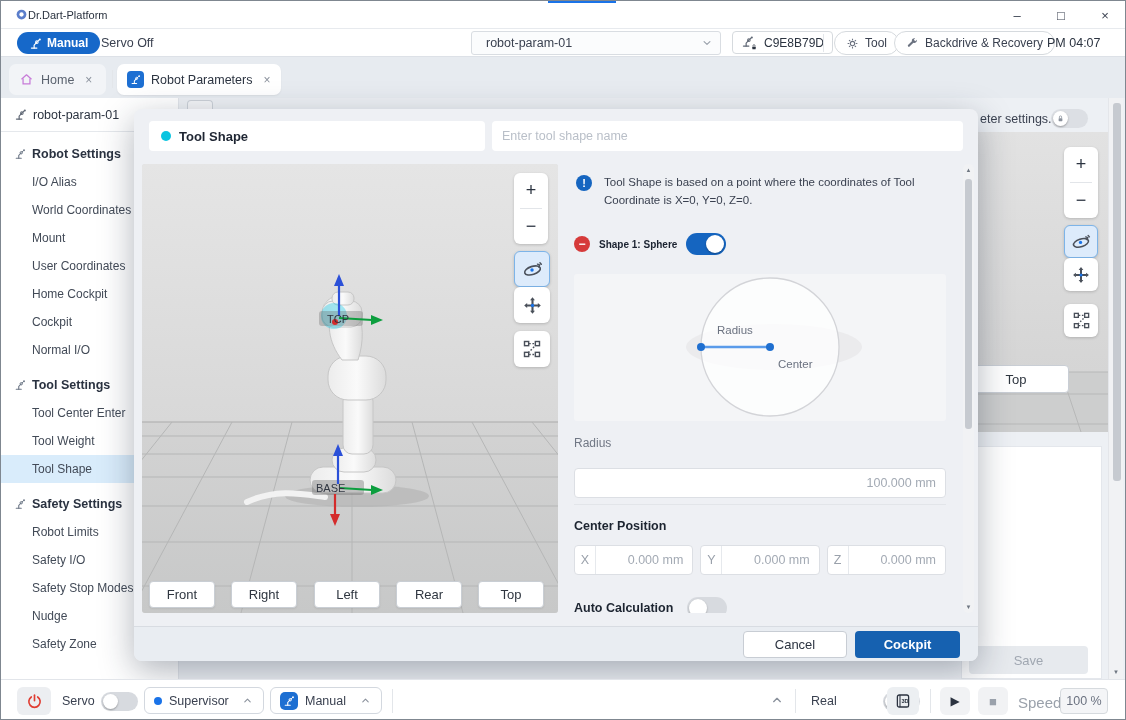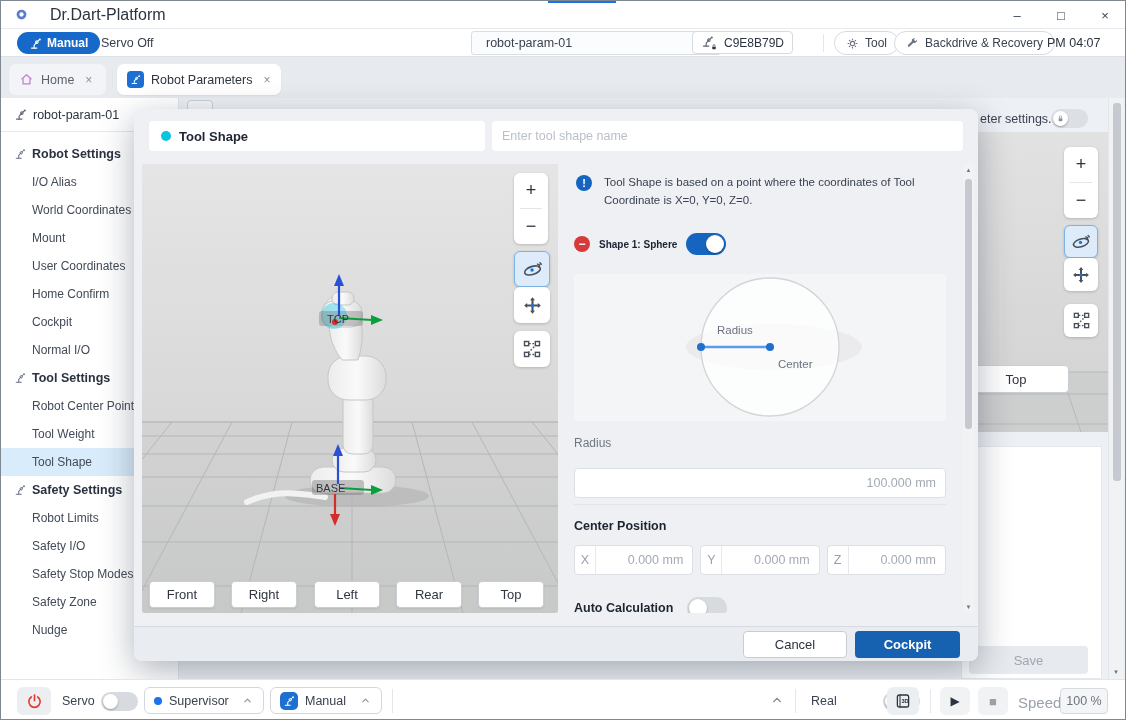--- a/index.html
+++ b/index.html
@@ -2,37 +2,37 @@
 <html><head>
 <meta charset="utf-8">
 <style>
   html,body{margin:0;padding:0;background:#9aa0a8;font-family:"Liberation Sans",sans-serif;}
   *{box-sizing:border-box;}
   #screen{position:relative;width:1126px;height:720px;background:#edf0f4;overflow:hidden;border:1px solid #7f8790;}
   .abs{position:absolute;}
   svg{display:block;}
   
   .titlebar{left:0;top:0;width:1126px;height:28px;background:#ffffff;border-bottom:1px solid #e7eaee;display:flex;align-items:center;padding-left:14px;}
-  .titlebar .title{font-size:16px;color:#2b3340;margin-left:22px;}
+  .titlebar .title{font-size:11px;color:#2b3340;margin-left:0;}
   .wctl{position:absolute;right:0;top:0;height:28px;display:flex;}
   .wctl span{width:44px;height:28px;display:flex;align-items:center;justify-content:center;font-size:13px;color:#3a4150;cursor:default;}
   
   .toolbar{left:0;top:28px;width:1126px;height:28px;background:#ffffff;border-bottom:1px solid #dde1e7;}
   .pill-btn{display:flex;align-items:center;gap:5px;background:#1668c9;color:#fff;border-radius:13px;font-size:12px;font-weight:bold;padding:0 12px;height:22px;}
   .chip{display:flex;align-items:center;gap:5px;border:1px solid #d6dade;border-radius:4px;background:#fff;font-size:12px;color:#2b3340;padding:0 8px;height:23px;}
   .rbtn{display:flex;align-items:center;gap:6px;border:1px solid #d6dade;border-radius:13px;background:#fff;font-size:12px;color:#3a4150;padding:0 11px;height:24px;}
   .vdiv{width:1px;background:#e3e6ea;}
   
   .tabbar{left:0;top:56px;width:1126px;height:41px;background:#e7ebf0;}
   .tab{position:absolute;top:7px;height:31px;border-radius:7px;display:flex;align-items:center;gap:7px;padding:0 10px;font-size:12.5px;}
   .tab .x{color:#8a919c;font-size:12px;margin-left:4px;}
   
   .sidebar{left:0;top:97px;width:178px;height:581px;background:#ffffff;border-right:1px solid #e2e5ea;}
   .sb-head{height:34px;border-bottom:1px solid #e5e8ec;display:flex;align-items:center;gap:6px;padding-left:13px;font-size:12.5px;color:#2b3340;}
-  .sb-sec{display:flex;align-items:center;gap:6px;height:28px;padding-left:13px;font-size:12.5px;font-weight:bold;color:#2a3240;}
+  .sb-sec{display:flex;align-items:center;gap:6px;height:28px;padding-left:13px;font-size:12.5px;font-weight:bold;color:#2a3240;margin-top:7px;}
   .sb-item{height:28px;display:flex;align-items:center;padding-left:31px;font-size:12px;color:#424a57;cursor:default;}
   .sb-item.sel{background:#d9ecfb;}
   
   .zoomgroup{width:34px;background:#fff;border-radius:6px;box-shadow:0 1px 3px rgba(0,0,0,.18);display:flex;flex-direction:column;align-items:center;}
   .zoomgroup .zb{width:34px;height:35px;display:flex;align-items:center;justify-content:center;font-size:18px;color:#2b3340;}
   .zoomgroup .sep{width:22px;height:1px;background:#e2e5e9;}
   .ctl{width:34px;height:33px;background:#fff;border-radius:6px;box-shadow:0 1px 3px rgba(0,0,0,.18);display:flex;align-items:center;justify-content:center;color:#4a505a;}
   .ctl.sel{background:#ddebfb;border:1px solid #7db4e8;}
   .whitebtn{background:#fff;border:1px solid #c9ced5;border-radius:4px;display:flex;align-items:center;justify-content:center;font-size:13px;color:#2f3640;}
   
@@ -188,21 +188,21 @@
     </div>
     <span class="abs" style="left:100px;top:7px;font-size:12.5px;color:#3a4150;">Servo Off</span>
 
     <div class="abs" style="left:470px;top:2px;width:250px;height:24px;border:1px solid #d9dde2;border-radius:3px;background:#fbfcfd;display:flex;align-items:center;">
       <span style="flex:1;padding-left:14px;font-size:12.5px;color:#3a4150;">robot-param-01</span>
       <svg width="14" height="14" viewBox="0 0 24 24" style="color:#9aa1ab;margin-right:6px;">
           <use href="#sym-caret-down"></use>
         </svg>
     </div>
 
-    <div class="abs chip" style="left:691px;top:2px;gap:8px;">
+    <div class="abs chip" style="left:731px;top:2px;gap:8px;">
       <span style="position:relative;display:inline-block;width:15px;height:15px;">
         <svg width="13" height="13" viewBox="0 0 24 24" style="color:#5f6774;">
             <use href="#sym-robot"></use>
           </svg>
         <svg width="8" height="8" viewBox="0 0 24 24" style="color:#2b3340;position:absolute;right:-2px;bottom:-1px;">
             <use href="#sym-lock"></use>
           </svg>
       </span>
       <span>C9E8B79D</span>
     </div>
@@ -323,43 +323,43 @@
       <div class="sb-sec" style="margin-top:0;">
         <svg width="12" height="12" viewBox="0 0 24 24" style="color:#6b7685">
             <use href="#sym-robot"></use>
           </svg>
         <span>Robot Settings</span>
       </div>
       <div class="sb-item">I/O Alias</div>
       <div class="sb-item">World Coordinates</div>
       <div class="sb-item">Mount</div>
       <div class="sb-item">User Coordinates</div>
-      <div class="sb-item">Home Confirm</div>
+      <div class="sb-item">Home Cockpit</div>
       <div class="sb-item">Cockpit</div>
       <div class="sb-item">Normal I/O</div>
       <div class="sb-sec">
         <svg width="12" height="12" viewBox="0 0 24 24" style="color:#6b7685">
             <use href="#sym-robot"></use>
           </svg>
         <span>Tool Settings</span>
       </div>
-      <div class="sb-item">Robot Center Point</div>
+      <div class="sb-item">Tool Center Enter</div>
       <div class="sb-item">Tool Weight</div>
       <div class="sb-item sel">Tool Shape</div>
       <div class="sb-sec">
         <svg width="12" height="12" viewBox="0 0 24 24" style="color:#6b7685">
             <use href="#sym-robot"></use>
           </svg>
         <span>Safety Settings</span>
       </div>
       <div class="sb-item">Robot Limits</div>
       <div class="sb-item">Safety I/O</div>
       <div class="sb-item">Safety Stop Modes</div>
+      <div class="sb-item">Nudge</div>
       <div class="sb-item">Safety Zone</div>
-      <div class="sb-item">Nudge</div>
     </div>
   </div>
 
   
   <div class="abs modal">
     <div class="abs m-title">
       <span class="dot-cyan"></span>
       <span>Tool Shape</span>
     </div>
     <input class="abs m-nameinput" placeholder="Enter tool shape name" style="">

